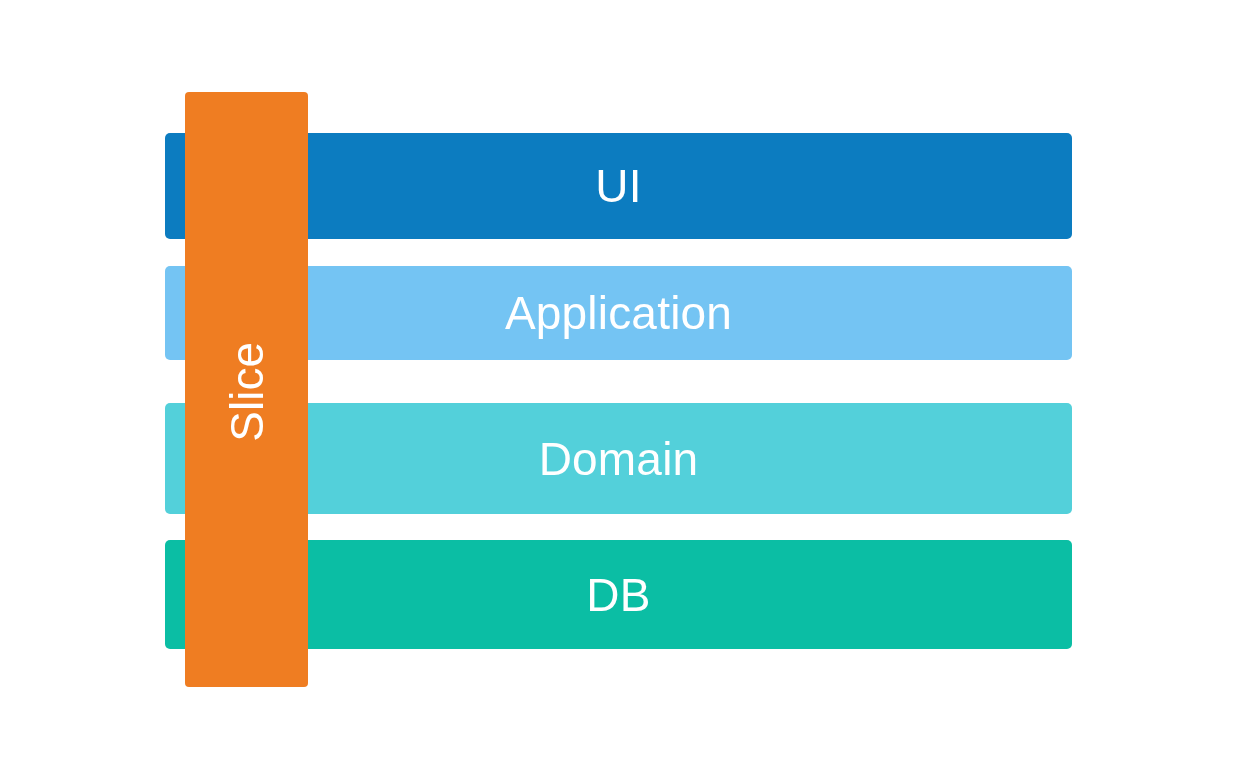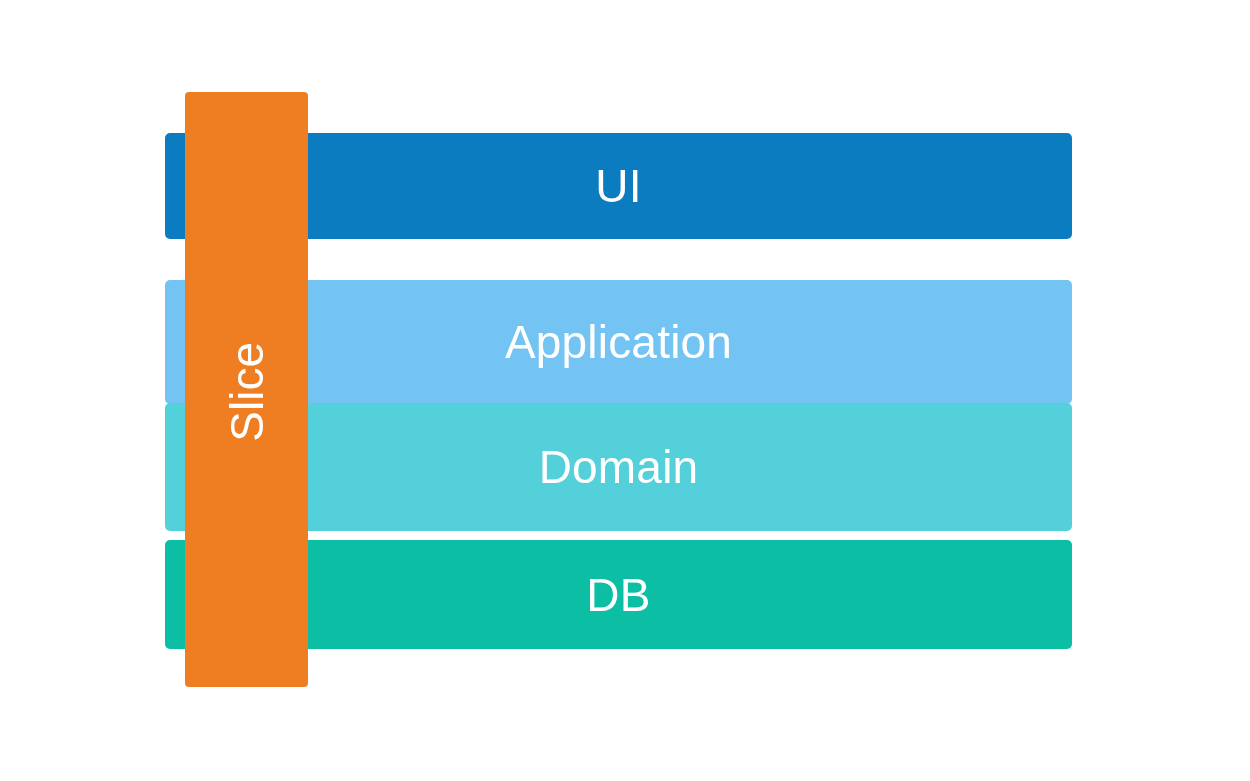--- a/index.html
+++ b/index.html
@@ -37,22 +37,22 @@
     color: #ffffff;
     font-weight: 400;
     font-size: 46px;
     line-height: 1;
     letter-spacing: 0.2px;
     white-space: nowrap;
     user-select: none;
   }
 
   #bar-ui       { top: 133px; height: 106px; }
-  #bar-app      { top: 266px; height: 124px; margin-top: 14px; }
-  #bar-domain   { top: 403px; height: 128px; }
+  #bar-app      { top: 266px; height: 94px; }
+  #bar-domain   { top: 403px; height: 111px; }
   #bar-db       { top: 540px; height: 109px; }
 
   
   #slice-bar {
     position: absolute;
     left: 185px;
     top: 92px;
     width: 123px;
     height: 595px;
     border-radius: 4px;

